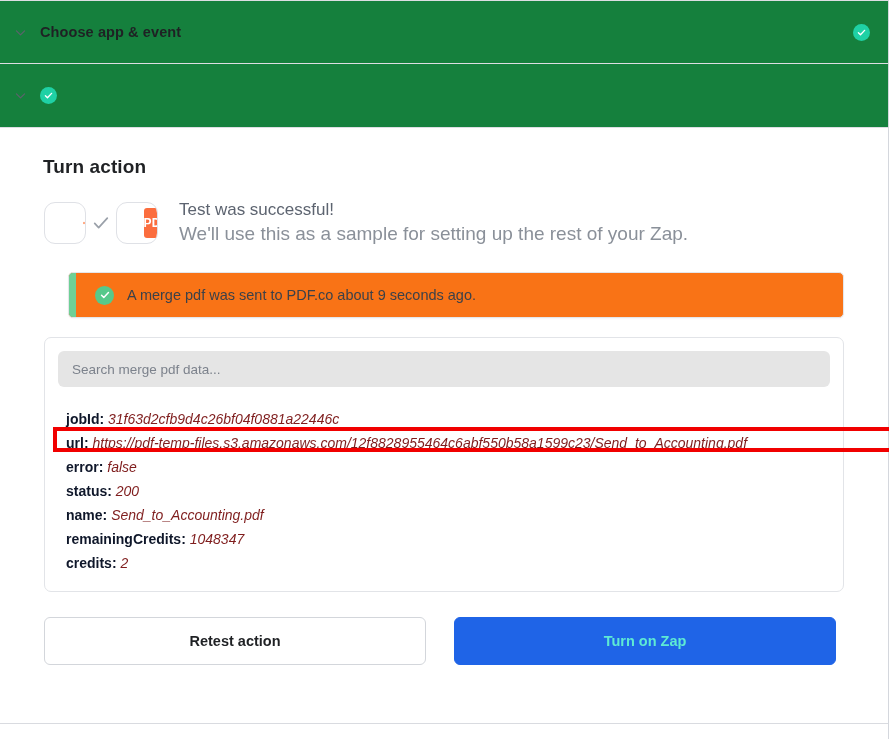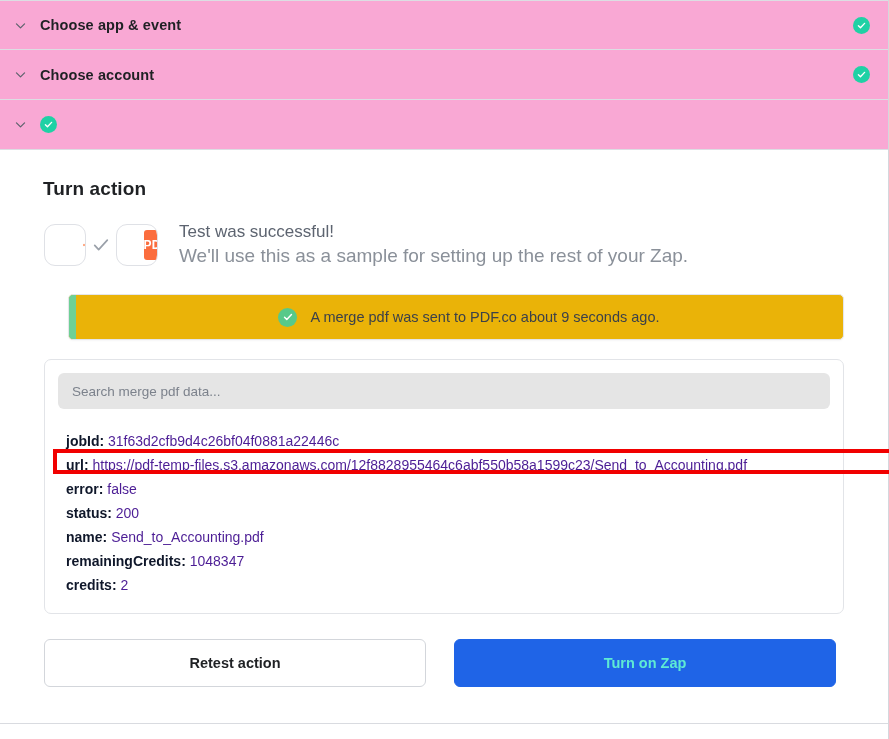--- a/index.html
+++ b/index.html
@@ -20,27 +20,27 @@
     width: 889px;
     height: 739px;
     position: relative;
     box-sizing: border-box;
     border-right: 1px solid #d4d7dd;
     background: #fff;
   }
 
   
   .step-row {
-    height: 50px;
+    height: 64px;
     box-sizing: border-box;
     border-bottom: 1px solid #dcdee3;
     display: flex;
     align-items: center;
     padding: 0 18px 0 10px;
-    background: #f9a8d4;
+    background: #15803d;
   }
   .step-row.first { border-top: 1px solid #dcdee3; }
 
   .chev {
     width: 20px;
     height: 20px;
     flex: 0 0 20px;
     display: flex;
     align-items: center;
     justify-content: center;
@@ -134,30 +134,29 @@
     font-size: 19px;
     color: #8a9099;
     margin-top: 3px;
     line-height: 1.2;
   }
 
   
   .banner {
     margin: 27px 44px 0 68px;
     height: 46px;
-    background: #eab308;
+    background: #f97316;
     border: 1px solid #e4e6ea;
     border-radius: 5px;
     display: flex;
     align-items: center;
     position: relative;
     overflow: hidden;
     box-sizing: border-box;
     box-shadow: 0 1px 2px rgba(16,24,40,0.04);
-    justify-content: center;
   }
   .banner-bar {
     position: absolute;
     left: 0; top: 0; bottom: 0;
     width: 7px;
     background: #6ed096;
   }
   .banner-check {
     width: 19px;
     height: 19px;
@@ -206,21 +205,21 @@
     font-size: 14px;
     line-height: 24px;
     color: #828892;
     white-space: nowrap;
     position: relative;
   }
   .field-row .k {
     font-weight: bold;
     color: #0f172a;
   }
-  .field-row .v { color: #4c1d95; }
+  .field-row .v { color: #7f1d1d; font-style: italic; }
 
   
   .field-row.highlight {
     position: relative;
   }
   .hl-box {
     position: absolute;
     left: -13px;
     right: -786px;
     top: -4px;
@@ -280,33 +279,20 @@
         </svg>
     </span>
     <span class="step-title">Choose app &amp; event</span>
     <span class="check-badge">
       <svg width="11" height="11" viewBox="0 0 16 16">
           <path d="M3.5 8.3l3 3 6-6.4" fill="none" stroke="#fff" stroke-width="2" stroke-linecap="round" stroke-linejoin="round"></path>
         </svg>
     </span>
   </div>
 
-  <div class="step-row">
-    <span class="chev">
-      <svg width="13" height="13" viewBox="0 0 16 16">
-          <path d="M3 6l5 5 5-5" fill="none" stroke="#5c626c" stroke-width="1.5" stroke-linecap="round" stroke-linejoin="round"></path>
-        </svg>
-    </span>
-    <span class="step-title">Choose account</span>
-    <span class="check-badge">
-      <svg width="11" height="11" viewBox="0 0 16 16">
-          <path d="M3.5 8.3l3 3 6-6.4" fill="none" stroke="#fff" stroke-width="2" stroke-linecap="round" stroke-linejoin="round"></path>
-        </svg>
-    </span>
-  </div>
 
   <div class="step-row">
     <span class="chev">
       <svg width="13" height="13" viewBox="0 0 16 16">
           <path d="M3 6l5 5 5-5" fill="none" stroke="#5c626c" stroke-width="1.5" stroke-linecap="round" stroke-linejoin="round"></path>
         </svg>
     </span>
     <span class="check-badge">
       <svg width="11" height="11" viewBox="0 0 16 16">
           <path d="M3.5 8.3l3 3 6-6.4" fill="none" stroke="#fff" stroke-width="2" stroke-linecap="round" stroke-linejoin="round"></path>

